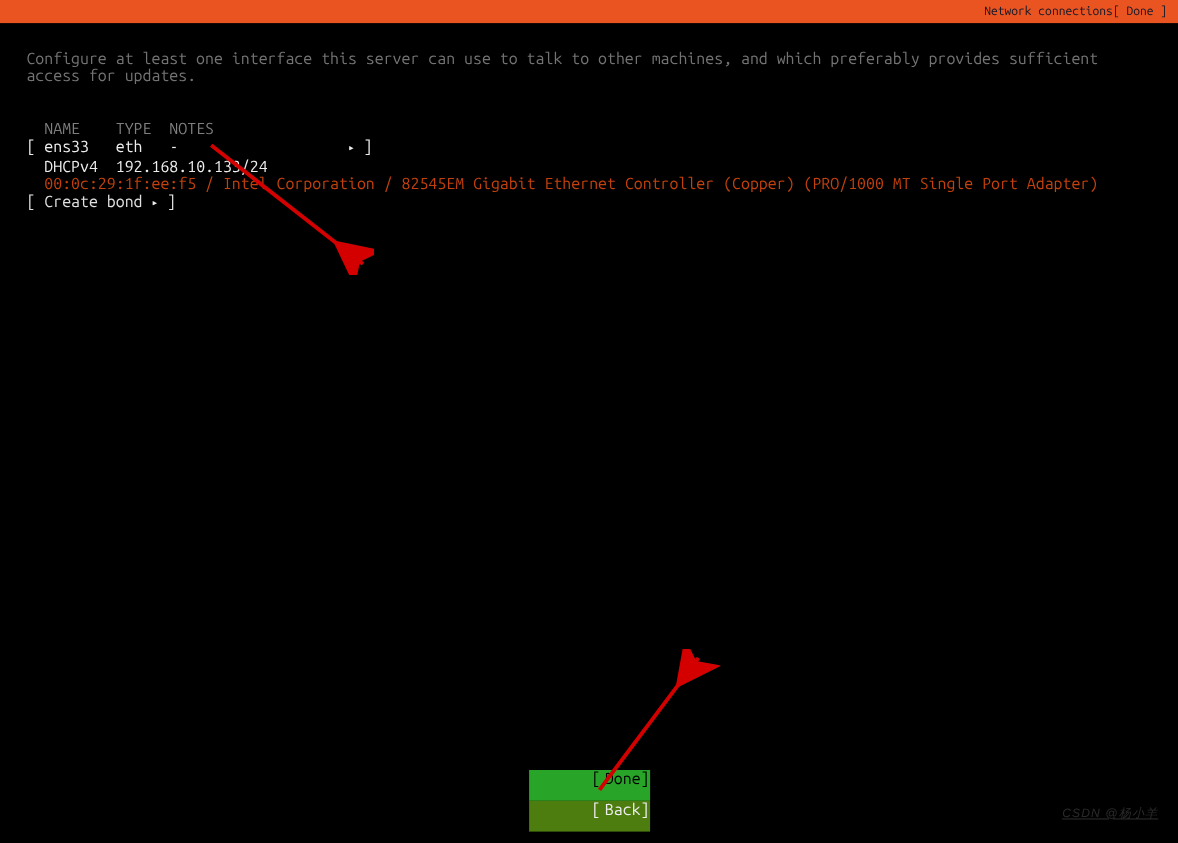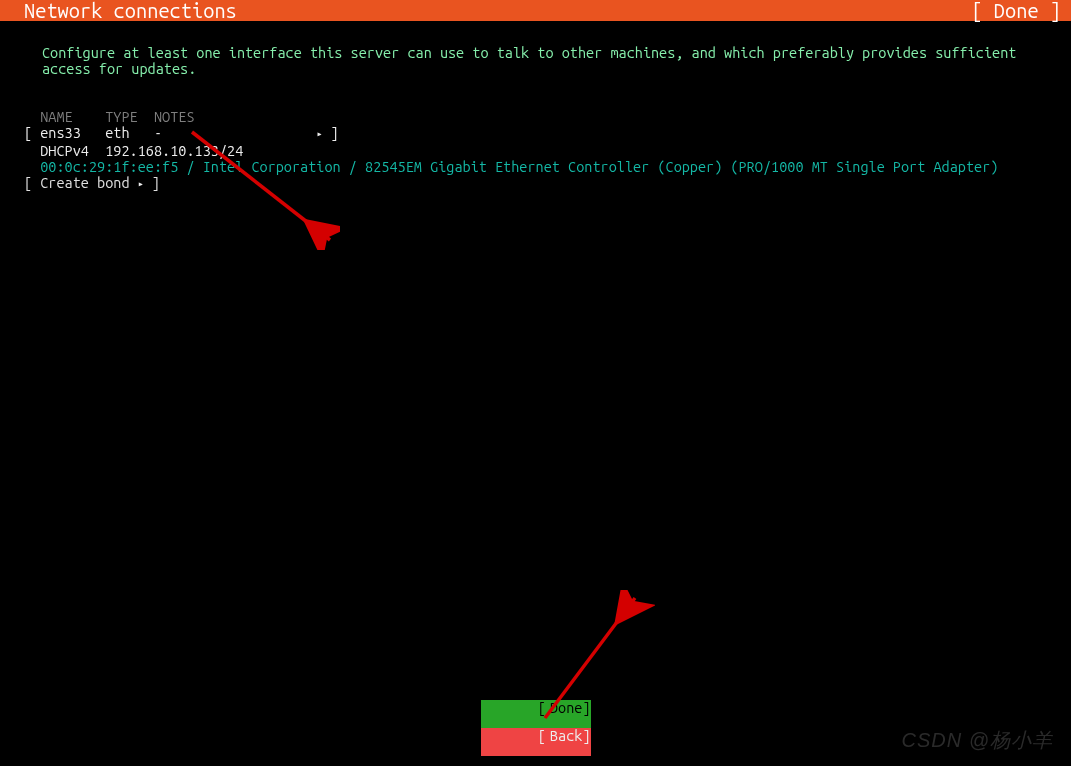--- a/index.html
+++ b/index.html
@@ -8,45 +8,44 @@
       background: #000000;
       font-family: 'Ubuntu Mono', 'DejaVu Sans Mono', 'Consolas', monospace;
       font-size: 14.5px;
       color: #e0e0e0;
       position: relative;
       overflow: hidden;
       line-height: 16px;
     }
     .titlebar {
       background: #e95420;
-      color: #ffffff;
+      color: #0f172a;
       height: 21px;
       display: flex;
-      justify-content: space-between;
+      justify-content: flex-end;
       align-items: center;
       padding: 2px 10px 2px 24px;
-      font-size: 20px;
+      font-size: 11px;
     }
     .instruction {
-      color: #86efac;
+      color: #737373;
       padding: 2px 24px;
       margin-top: 22px;
       line-height: 16px;
-      margin-left: 18px;
     }
     .iface-block {
       margin-top: 14px;
       padding: 0 24px;
       color: #eeeeee;
       font-family: inherit;
       white-space: pre;
     }
     .table-header { color: #7f7f7f; margin-top: 44px; }
     .tri { color: #eeeeee; font-size: 10px; position: relative; top: -1px; }
-    .mac-row { color: #14b8a6; }
+    .mac-row { color: #c2410c; }
     .bond-row { padding: 0 24px; white-space: pre; }
     .footer {
       position: absolute;
       bottom: 10px;
       left: 0; right: 0;
       display: flex;
       flex-direction: column;
       align-items: center;
       gap: 0;
     }
@@ -55,30 +54,31 @@
       width: 110px;
       height: 28px;
       line-height: 16px;
       text-align: right;
       font-family: inherit;
       font-size: 14.5px;
     }
     .btn .lb { padding-right: 4px; }
     .btn .rb { float: right; }
     .btn.done { background: #28a528; color: #000000; padding-left: 2px; }
-    .btn.back { background: #ef4444; color: #eeeeee; padding-left: 2px; }
+    .btn.back { background: #4d7c0f; color: #eeeeee; padding-left: 2px; }
     .watermark {
       position: absolute;
       bottom: 18px; right: 18px;
       color: rgba(190,190,190,0.22);
       font-family: Arial, sans-serif;
-      font-size: 20px;
+      font-size: 11px;
       font-style: italic;
       letter-spacing: 1px;
       pointer-events: none;
+      text-decoration: underline;
     }
     .arrow-svg { position: absolute; pointer-events: none; }
   </style>
 </head>
 <body>
 
 <div class="titlebar">
   <span>Network connections</span>
   <span>[ Done ]</span>
 </div>

